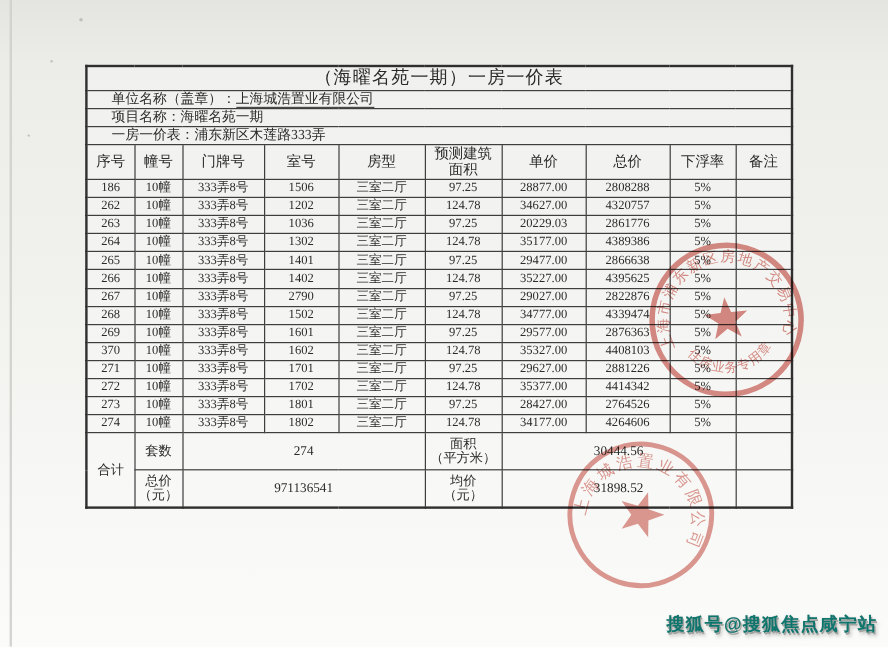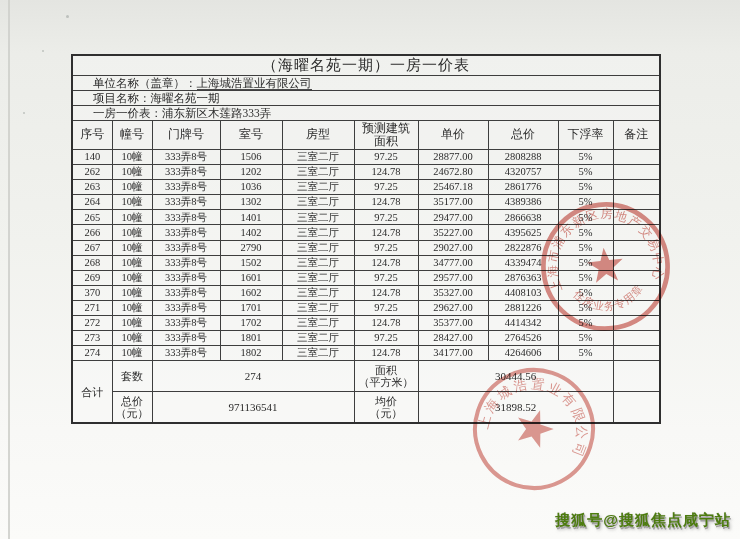--- a/index.html
+++ b/index.html
@@ -35,21 +35,21 @@
   tr.sum-row td{height:30px;font-size:11px;}
 
   .stamp{position:absolute;mix-blend-mode:multiply;pointer-events:none;}
   .stamp1{left:535px;top:196px;width:141px;height:141px;opacity:.62;transform:rotate(-6deg);}
   .stamp2{left:467px;top:362px;width:134px;height:134px;opacity:.55;transform:rotate(18deg);}
 
   .watermark{
     position:absolute;right:9px;top:511px;
     font-family:"Liberation Sans","DejaVu Sans",sans-serif;
     font-size:15px;font-weight:bold;letter-spacing:1px;
-    color:#4d7c0f;
+    color:#0f766e;
     text-shadow:1px 2px 0 #a2a2a0, 2px 3px 3px rgba(140,140,140,.55), 0 0 1px #bdbdbb;
   }
 </style>
 </head>
 <body>
 
 <div class="edge-line"></div>
 <div class="speck s1"></div>
 <div class="speck s2"></div>
 <div class="speck s3"></div>
@@ -89,51 +89,51 @@
         <th class="pre">预测建筑
 面积</th>
         <th class="pre">单价</th>
         <th class="pre">总价</th>
         <th class="pre">下浮率</th>
         <th class="pre">备注</th>
       </tr>
   </tbody>
   <tbody class="body-rows">
       <tr>
-        <td>140</td>
+        <td>186</td>
         <td>10幢</td>
         <td>333弄8号</td>
         <td>1506</td>
         <td>三室二厅</td>
         <td>97.25</td>
         <td>28877.00</td>
         <td>2808288</td>
         <td>5%</td>
         <td></td>
       </tr>
       <tr>
         <td>262</td>
         <td>10幢</td>
         <td>333弄8号</td>
         <td>1202</td>
         <td>三室二厅</td>
         <td>124.78</td>
-        <td>24672.80</td>
+        <td>34627.00</td>
         <td>4320757</td>
         <td>5%</td>
         <td></td>
       </tr>
       <tr>
         <td>263</td>
         <td>10幢</td>
         <td>333弄8号</td>
         <td>1036</td>
         <td>三室二厅</td>
         <td>97.25</td>
-        <td>25467.18</td>
+        <td>20229.03</td>
         <td>2861776</td>
         <td>5%</td>
         <td></td>
       </tr>
       <tr>
         <td>264</td>
         <td>10幢</td>
         <td>333弄8号</td>
         <td>1302</td>
         <td>三室二厅</td>

